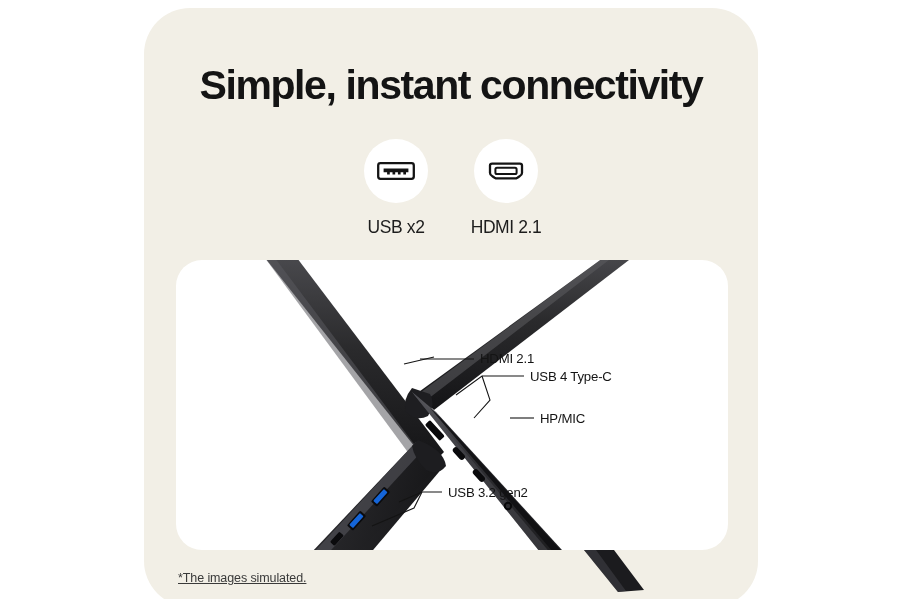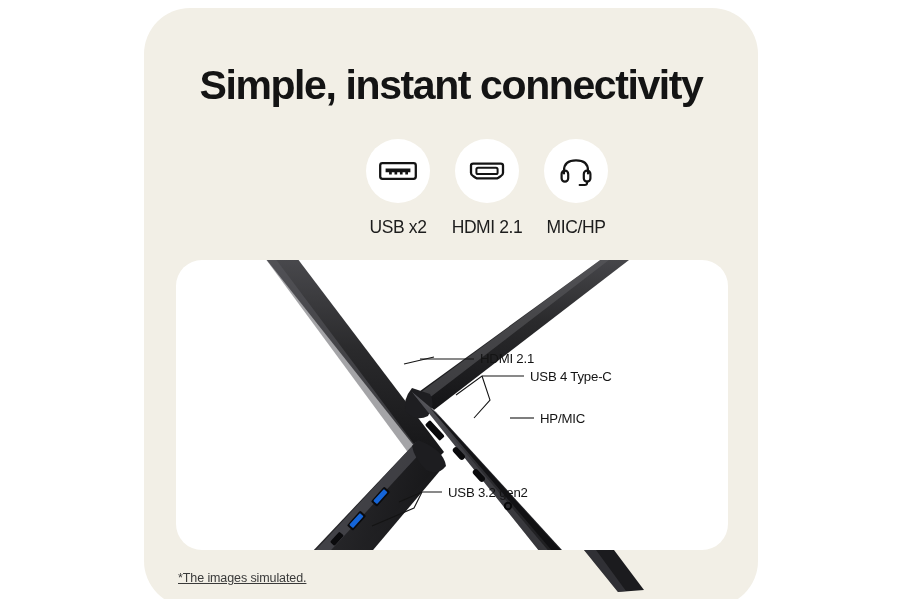--- a/index.html
+++ b/index.html
@@ -50,22 +50,21 @@
 
   
   #icon-row {
     position: absolute;
     left: 0;
     top: 131px;
     width: 614px;
     display: flex;
     justify-content: center;
     align-items: flex-start;
-    gap: 11px;
-    padding-left: 36px;
+    gap: 32px;
   }
   .icon-item {
     width: 78px;
     display: flex;
     flex-direction: column;
     align-items: center;
   }
   .icon-circle {
     width: 64px;
     height: 64px;
@@ -160,31 +159,20 @@
                      V15.0 Q36.0 17.0 33.6 18.2 L31.4 19.7
                      Q30.2 20.4 28.8 20.4 H11.2 Q9.8 20.4 8.6 19.7
                      L6.4 18.2 Q4.0 17.0 4.0 15.0 Z" fill="none" stroke="#141414" stroke-width="2.3"></path>
             <rect x="9.4" y="9.8" width="21.2" height="6.2" rx="1.6" fill="none" stroke="#141414" stroke-width="2.0"></rect>
           </svg>
         </div>
         <div class="icon-label">HDMI 2.1</div>
       </div>
 
 
-      <div class="icon-item">
-        <div class="icon-circle">
-          <svg width="34" height="32" viewBox="0 0 34 32">
-            <path d="M5.0 18.5 V15.6 Q5.0 5.4 17.0 5.4 Q29.0 5.4 29.0 15.6 V18.5" fill="none" stroke="#141414" stroke-width="2.2" stroke-linecap="round"></path>
-            <rect x="2.6" y="15.6" width="6.6" height="11.0" rx="3.3" fill="none" stroke="#141414" stroke-width="2.2"></rect>
-            <rect x="24.8" y="15.6" width="6.6" height="11.0" rx="3.3" fill="none" stroke="#141414" stroke-width="2.2"></rect>
-            <path d="M28.1 26.6 V28.0 Q28.1 30.0 25.6 30.0 H20.6" fill="none" stroke="#141414" stroke-width="2.0" stroke-linecap="round"></path>
-          </svg>
-        </div>
-        <div class="icon-label">MIC/HP</div>
-      </div>
 
     </div>
 
     <div id="product-panel"></div>
 
     <div id="product-art">
       <svg width="614" height="347" viewBox="0 0 614 347">
         <defs>
           <clipPath id="panelClip">
             <rect x="32" y="0" width="552" height="290" rx="26"></rect>

